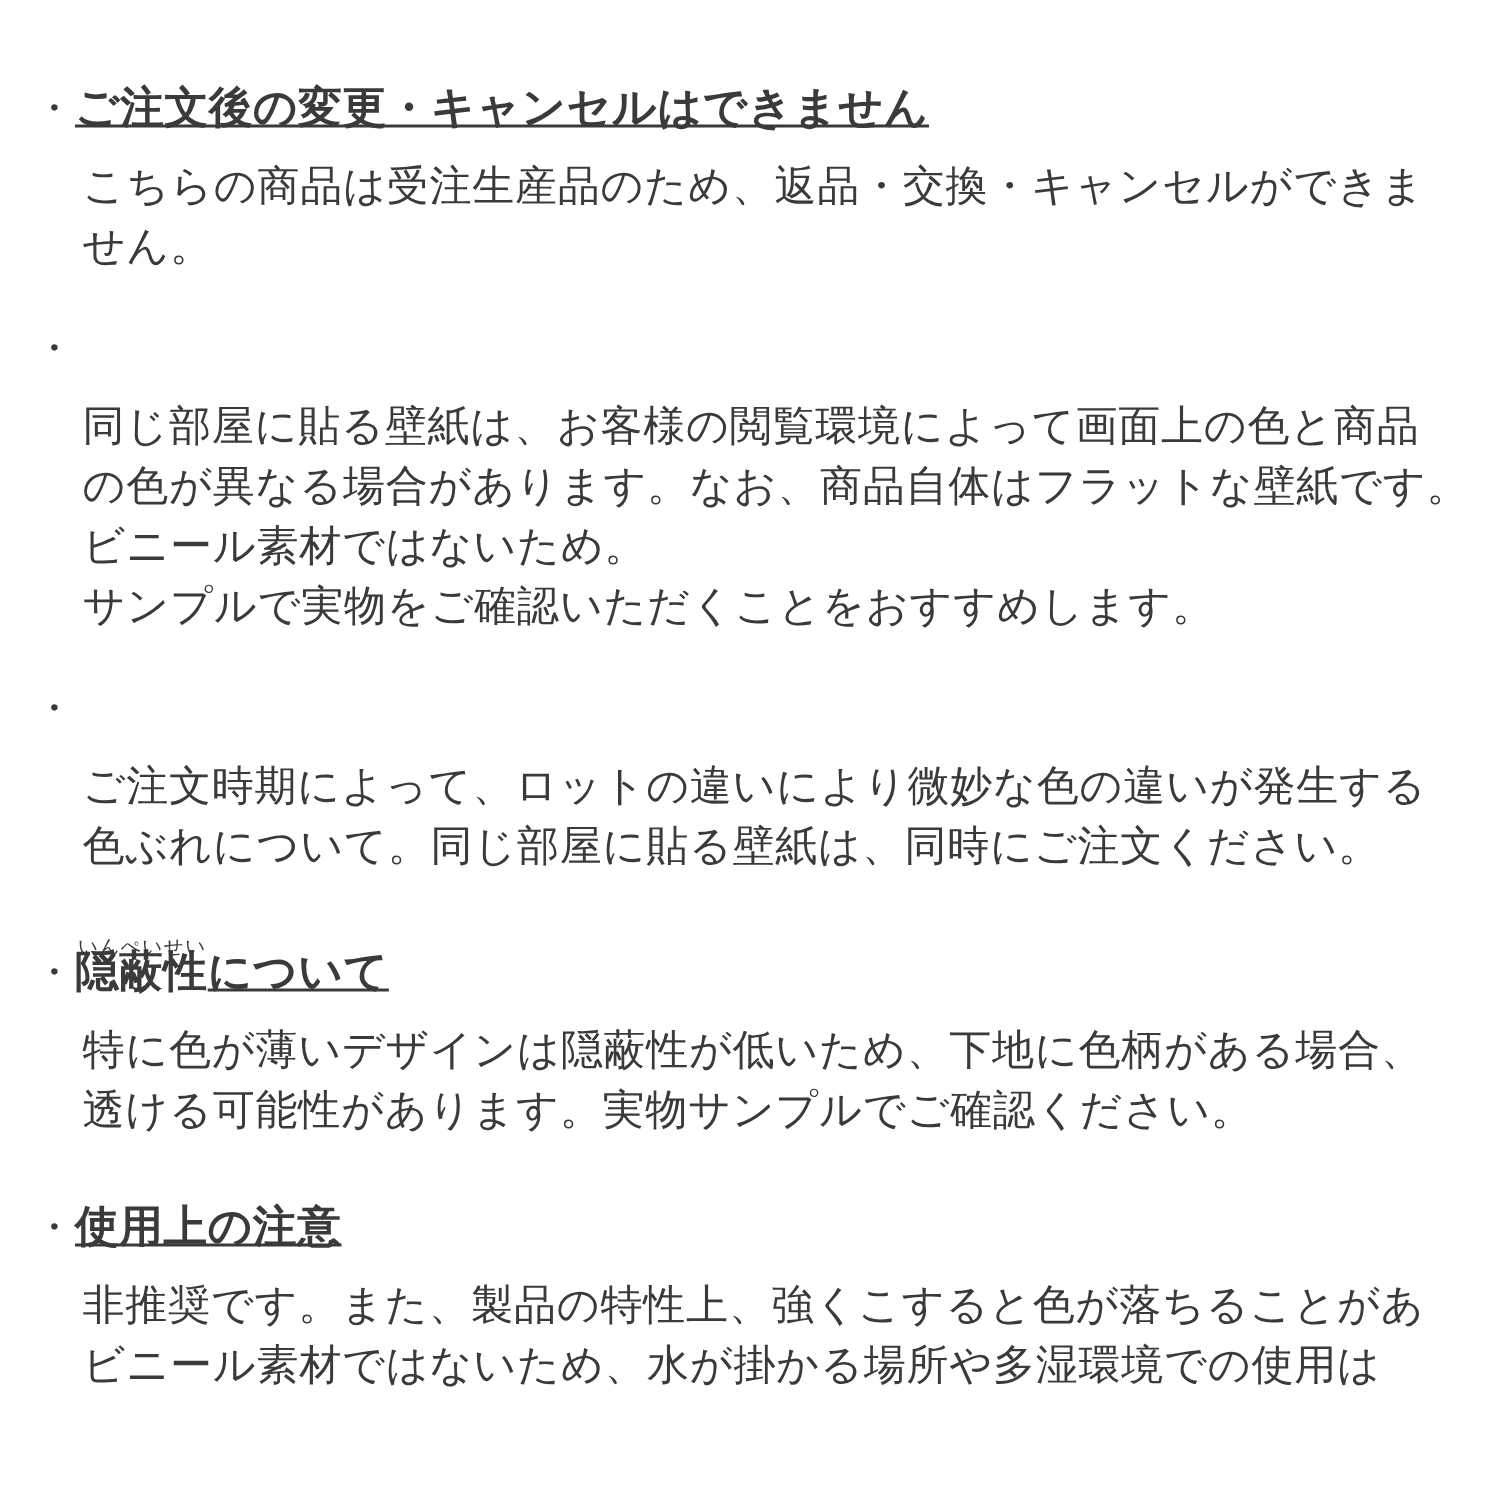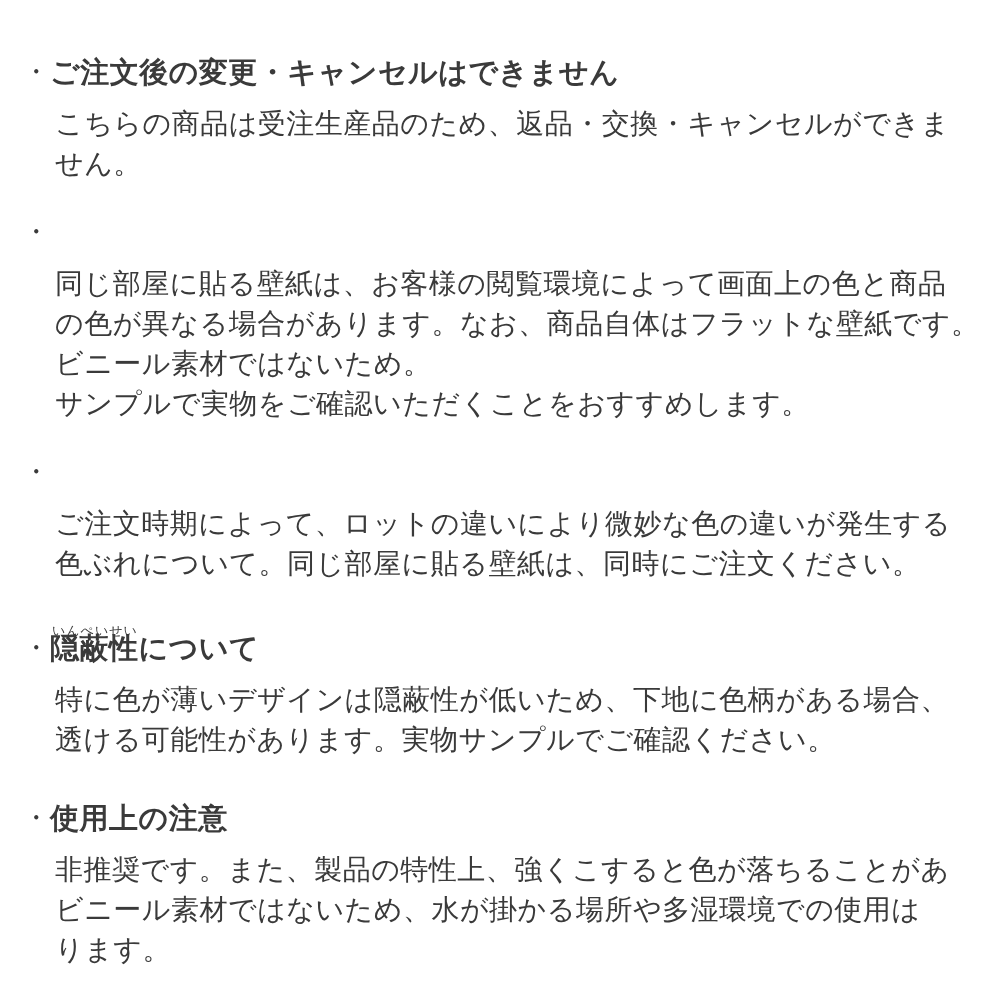--- a/index.html
+++ b/index.html
@@ -33,20 +33,21 @@
   .bullet {
     flex: 0 0 28px;
     width: 28px;
     text-align: center;
     font-size: 22px;
     line-height: 36px;
   }
   .heading-text {
     letter-spacing: 0.5px;
     white-space: nowrap;
+    text-decoration: underline;
   }
   .ruby-wrap {
     position: relative;
     display: inline-block;
   }
   .furigana {
     position: absolute;
     left: 2px;
     top: -17px;
     font-size: 13px;
@@ -114,17 +115,16 @@
   </div>
 
   <div class="section last">
     <div class="heading-row">
       <span class="bullet">・</span>
       <span class="heading-text">使用上の注意</span>
     </div>
     <div class="body">
       <div class="body-line">非推奨です。また、製品の特性上、強くこすると色が落ちることがあ</div>
       <div class="body-line">ビニール素材ではないため、水が掛かる場所や多湿環境での使用は</div>
-      <div class="body-line">ります。</div>
     </div>
   </div>
 
 </div>
 
 </body></html>

